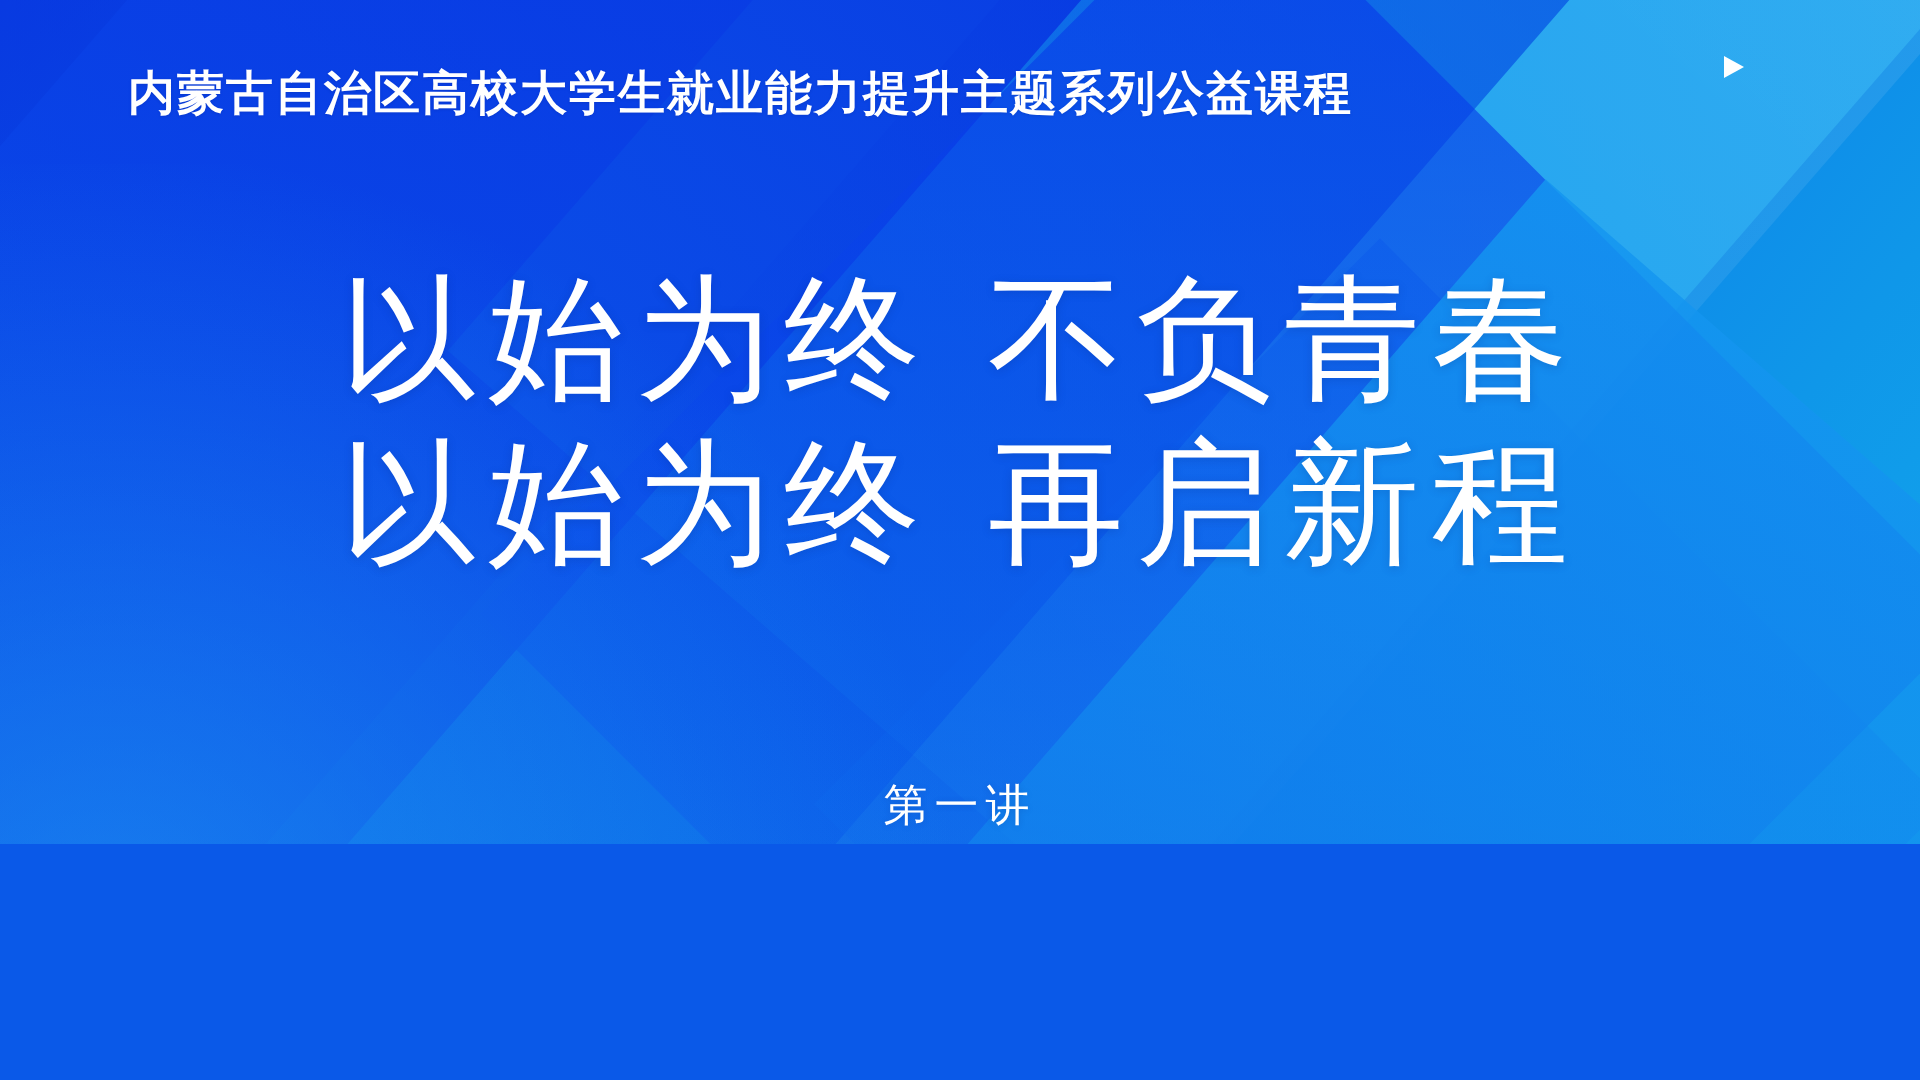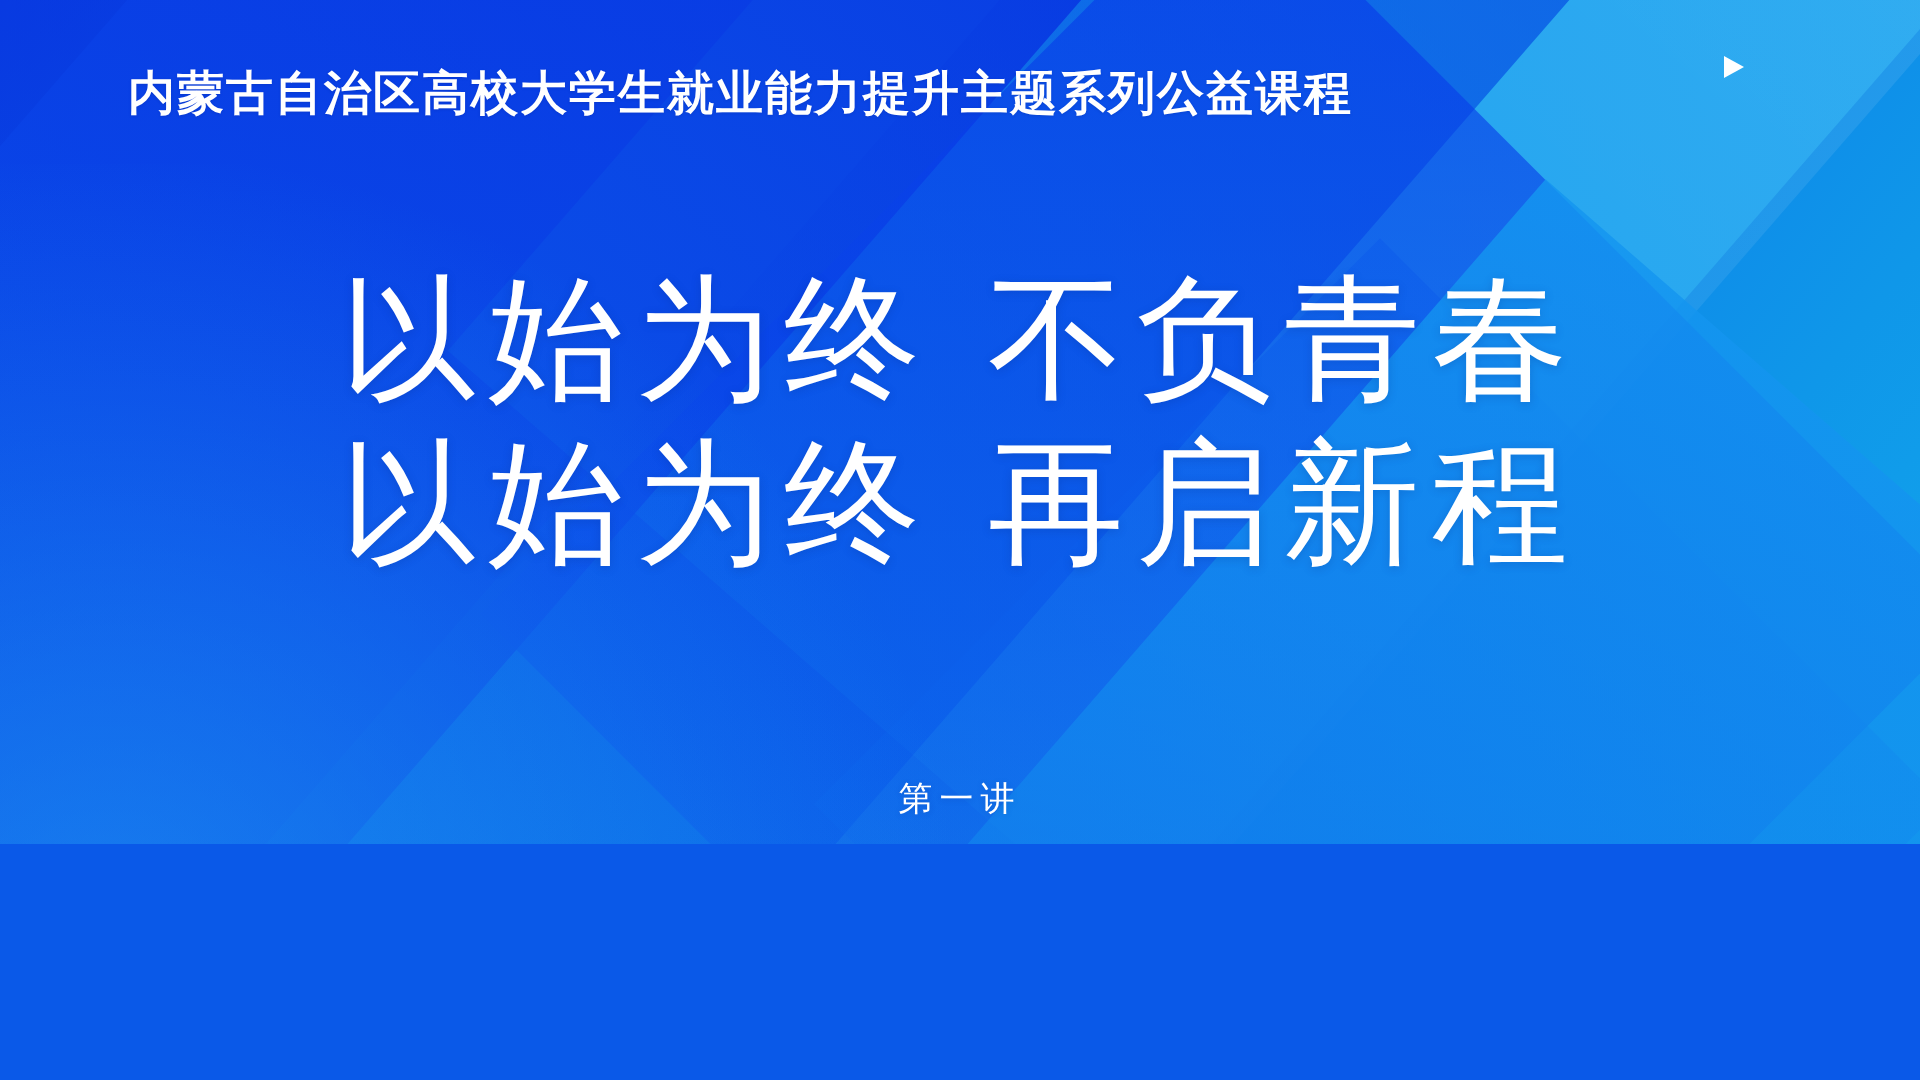--- a/index.html
+++ b/index.html
@@ -182,21 +182,21 @@
     width: 56px;
   }
 
   .lecture-label {
     position: absolute;
     left: 0;
     right: 0;
     top: 776px;
     text-align: center;
     color: #ffffff;
-    font-size: 34px;
+    font-size: 44px;
     letter-spacing: 7px;
     font-weight: normal;
     text-shadow: 0 1px 6px rgba(0,40,130,0.20);
   }
 </style>
 </head>
 <body>
 
 <div id="poster">
 

